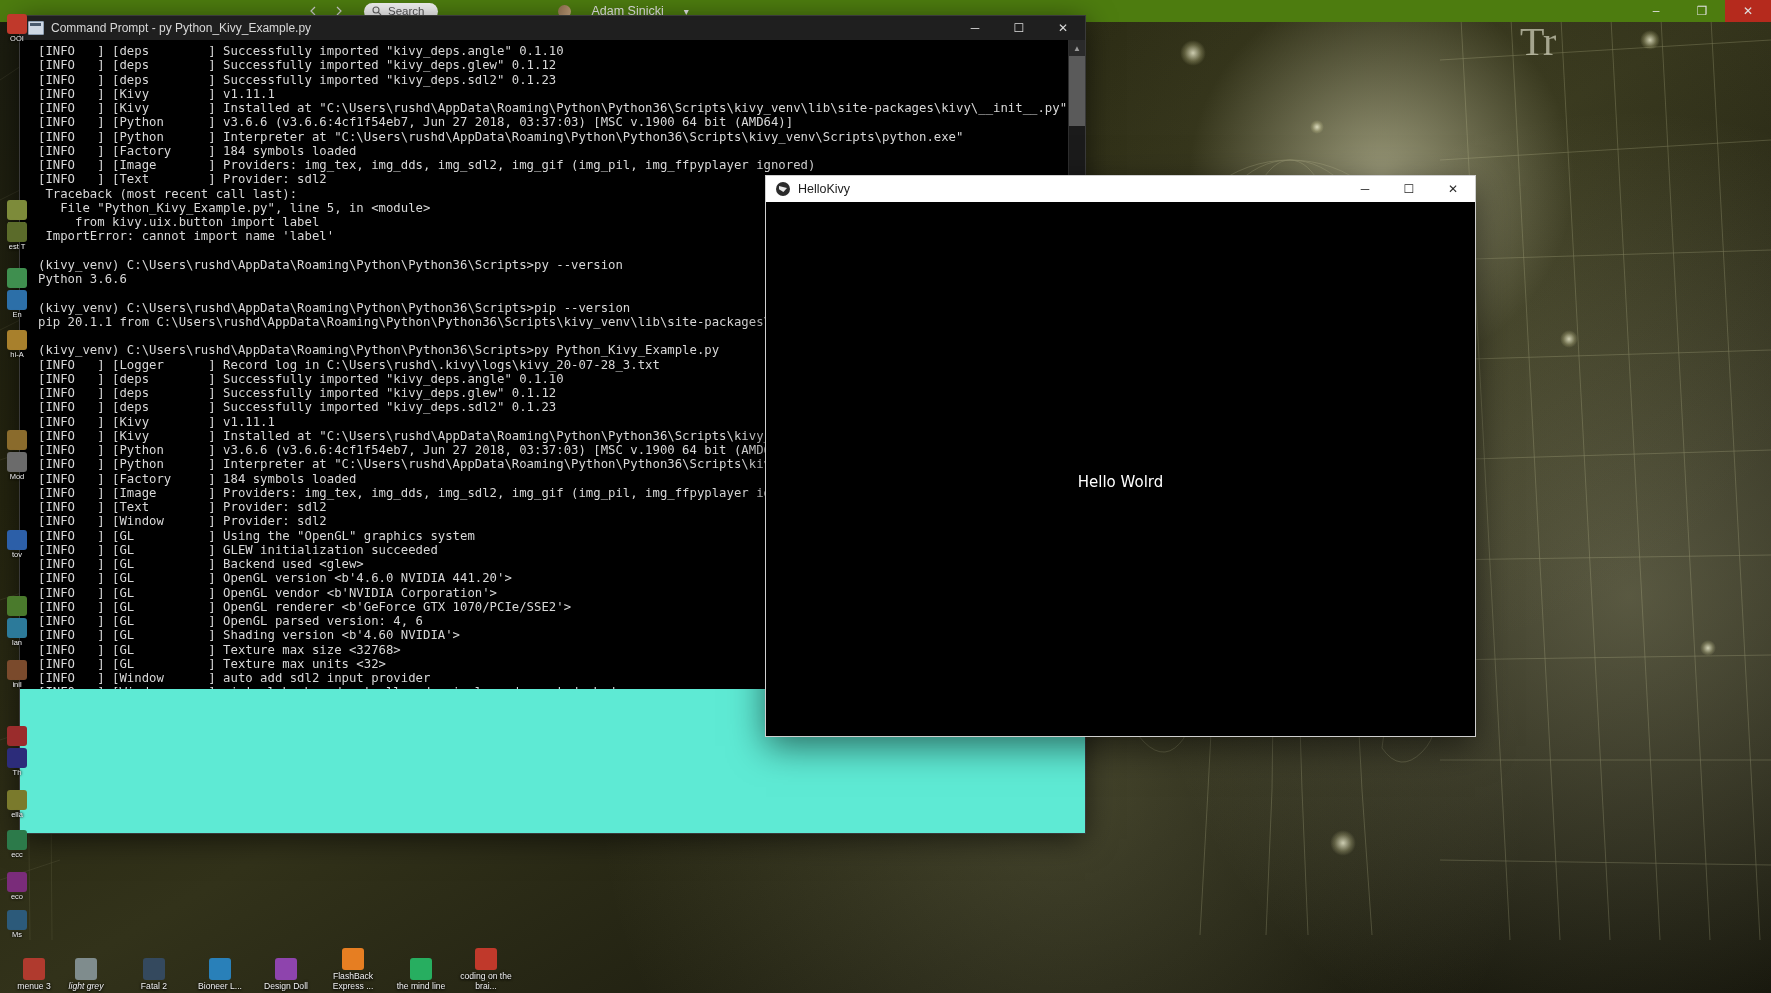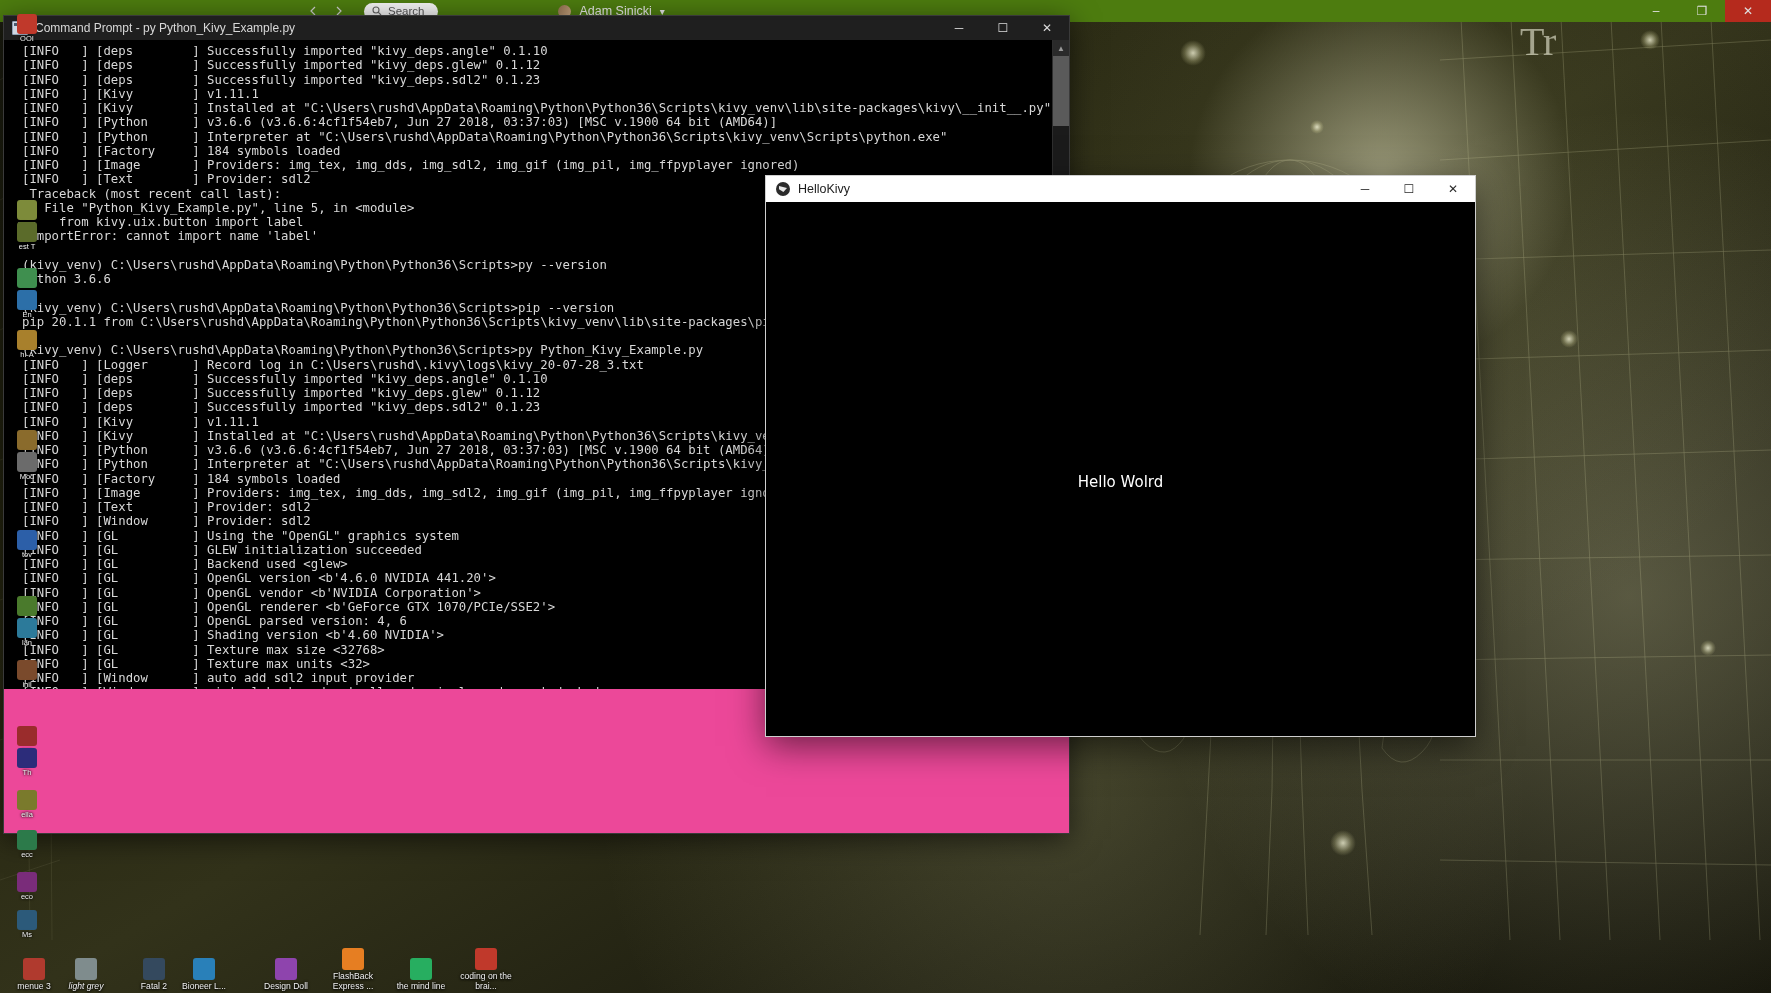--- a/index.html
+++ b/index.html
@@ -19,27 +19,27 @@
   
   #mesh{position:absolute;left:1040px;top:0;width:731px;height:940px;opacity:.65;}
   #mesh-left{position:absolute;left:0;top:0;width:60px;height:940px;opacity:.55;}
   .bokeh{position:absolute;border-radius:50%;background:radial-gradient(circle,rgba(255,255,225,.75) 0%,rgba(230,228,170,.25) 45%,rgba(0,0,0,0) 70%);pointer-events:none;}
 
   
   #topapp{position:absolute;left:0;top:0;width:1771px;height:22px;background:#4d7c0f;}
   #topapp-inner{position:absolute;left:0;top:0;width:1771px;height:22px;display:flex;align-items:center;color:#dcdcdc;font-size:12px;}
   .tb-nav{width:26px;text-align:center;color:#c8c8c8;font-size:13px;}
   #search-pill{display:flex;align-items:center;gap:6px;background:#f4f4f4;color:#555;border-radius:11px;height:17px;padding:0 14px 0 8px;margin-left:12px;font-size:11.5px;}
-  #account{display:flex;align-items:center;gap:8px;margin-left:120px;font-size:12.5px;color:#e8e8e8;}
+  #account{display:flex;align-items:center;gap:20px;margin-left:120px;font-size:12.5px;color:#e8e8e8;}
   .avatar-sm{width:13px;height:13px;border-radius:50%;background:linear-gradient(135deg,#8a6a4a,#d8b48c);}
   #win-ctrls{position:absolute;right:0;top:0;height:22px;display:flex;}
   #win-ctrls div{width:46px;height:22px;display:flex;align-items:center;justify-content:center;color:#e0e0e0;font-size:12px;}
 
   
-  #cmd{position:absolute;left:4px;top:16px;width:1065px;height:817px;background:#ec4899;
+  #cmd{position:absolute;left:20px;top:16px;width:1065px;height:817px;background:#5eead4;
        box-shadow:0 0 0 1px #3a3a3a, 0 6px 28px rgba(0,0,0,.6);}
   #cmd-title{height:24px;background:#1f1f1f;display:flex;align-items:center;color:#d8d8d8;font-size:12px;padding-left:8px;}
   .cmd-ico{width:14px;height:12px;background:#cfd8e4;border:1px solid #8fa0b4;margin-right:7px;position:relative;border-radius:1px;}
   .cmd-ico:after{content:"";position:absolute;left:1px;top:1px;width:11px;height:3px;background:#4a5a6e;}
   #cmd-btns{margin-left:auto;display:flex;}
   #cmd-btns div{width:44px;height:24px;display:flex;align-items:center;justify-content:center;color:#dcdcdc;font-size:12px;}
   #cmd-body{position:relative;height:649px;background:#000;overflow:hidden;text-decoration:underline;}
   #cmd-text{color:#d8d8d8;font-family:"DejaVu Sans Mono","Liberation Mono",monospace;font-size:12.3px;line-height:14.25px;
             white-space:pre;padding:4px 0 0 18px;}
   
@@ -54,21 +54,21 @@
   #kivy-title{height:26px;background:#ffffff;display:flex;align-items:center;padding-left:10px;color:#1b1b1b;font-size:12.5px;}
   .kivy-logo{width:14px;height:14px;border-radius:50%;background:#2b2b2b;margin-right:8px;position:relative;}
   .kivy-logo:after{content:"";position:absolute;left:3px;top:4px;width:8px;height:6px;
      background:#e8e8e8;clip-path:polygon(0 0,100% 35%,55% 100%,0 55%);}
   #kivy-btns{margin-left:auto;display:flex;}
   #kivy-btns div{width:44px;height:26px;display:flex;align-items:center;justify-content:center;color:#2a2a2a;font-size:12px;}
   #kivy-canvas{height:534px;background:#000;display:flex;align-items:center;justify-content:center;}
   #kivy-label{color:#ffffff;font-size:15px;font-family:"DejaVu Sans","Liberation Sans",sans-serif;margin-top:26px;}
 
   
-  .dicon{position:absolute;left:12px;width:30px;font-size:7.5px;color:#f0f0f0;text-align:center;line-height:8px;
+  .dicon{position:absolute;left:2px;width:30px;font-size:7.5px;color:#f0f0f0;text-align:center;line-height:8px;
          text-shadow:0 0 3px #000,0 0 2px #000;}
   .dicon .gl{display:block;width:20px;height:20px;margin:0 auto 1px;}
 
   
   #taskbar{position:absolute;left:0;bottom:0;width:1771px;height:40px;background:rgba(10,10,10,0.0);}
   .tbitem{position:absolute;bottom:2px;width:72px;text-align:center;color:#f2f2f2;font-size:8.6px;line-height:9.5px;
           text-shadow:0 0 3px #000,0 1px 2px #000;}
   .tbitem .ti{display:block;width:22px;height:22px;margin:0 auto 2px;border-radius:3px;}
 </style>
 </head>
@@ -265,18 +265,18 @@
     <div class="dicon" style="top: 790px;"><span class="gl" style="background: rgb(122, 122, 44); border-radius: 3px;"></span><span>ella</span></div>
     <div class="dicon" style="top: 830px;"><span class="gl" style="background: rgb(44, 122, 74); border-radius: 3px;"></span><span>ecc</span></div>
     <div class="dicon" style="top: 872px;"><span class="gl" style="background: rgb(122, 44, 122); border-radius: 3px;"></span><span>eco</span></div>
     <div class="dicon" style="top: 910px;"><span class="gl" style="background: rgb(44, 90, 122); border-radius: 3px;"></span><span>Ms</span></div>
   </div>
 
 <div id="taskbar">
     <div class="tbitem" style="left: -2px;"><span class="ti" style="background: rgb(176, 58, 46);"></span><span>menue 3</span></div>
     <div class="tbitem" style="left: 50px; font-style: italic;"><span class="ti" style="background: rgb(127, 140, 141);"></span><span>light grey</span></div>
     <div class="tbitem" style="left: 118px;"><span class="ti" style="background: rgb(52, 73, 94);"></span><span>Fatal 2</span></div>
-    <div class="tbitem" style="left: 168px; text-align: center;"><span class="ti" style="background: rgb(41, 128, 185);"></span><span>Bioneer L...</span></div>
+    <div class="tbitem" style="left: 184px; text-align: center;"><span class="ti" style="background: rgb(41, 128, 185);"></span><span>Bioneer L...</span></div>
     <div class="tbitem" style="left: 250px;"><span class="ti" style="background: rgb(142, 68, 173);"></span><span>Design Doll</span></div>
     <div class="tbitem" style="left: 317px;"><span class="ti" style="background: rgb(230, 126, 34);"></span><span>FlashBack Express ...</span></div>
     <div class="tbitem" style="left: 385px;"><span class="ti" style="background: rgb(39, 174, 96);"></span><span>the mind line</span></div>
     <div class="tbitem" style="left: 450px;"><span class="ti" style="background: rgb(192, 57, 43);"></span><span>coding on the brai...</span></div>
   </div>
 
 </body></html>

